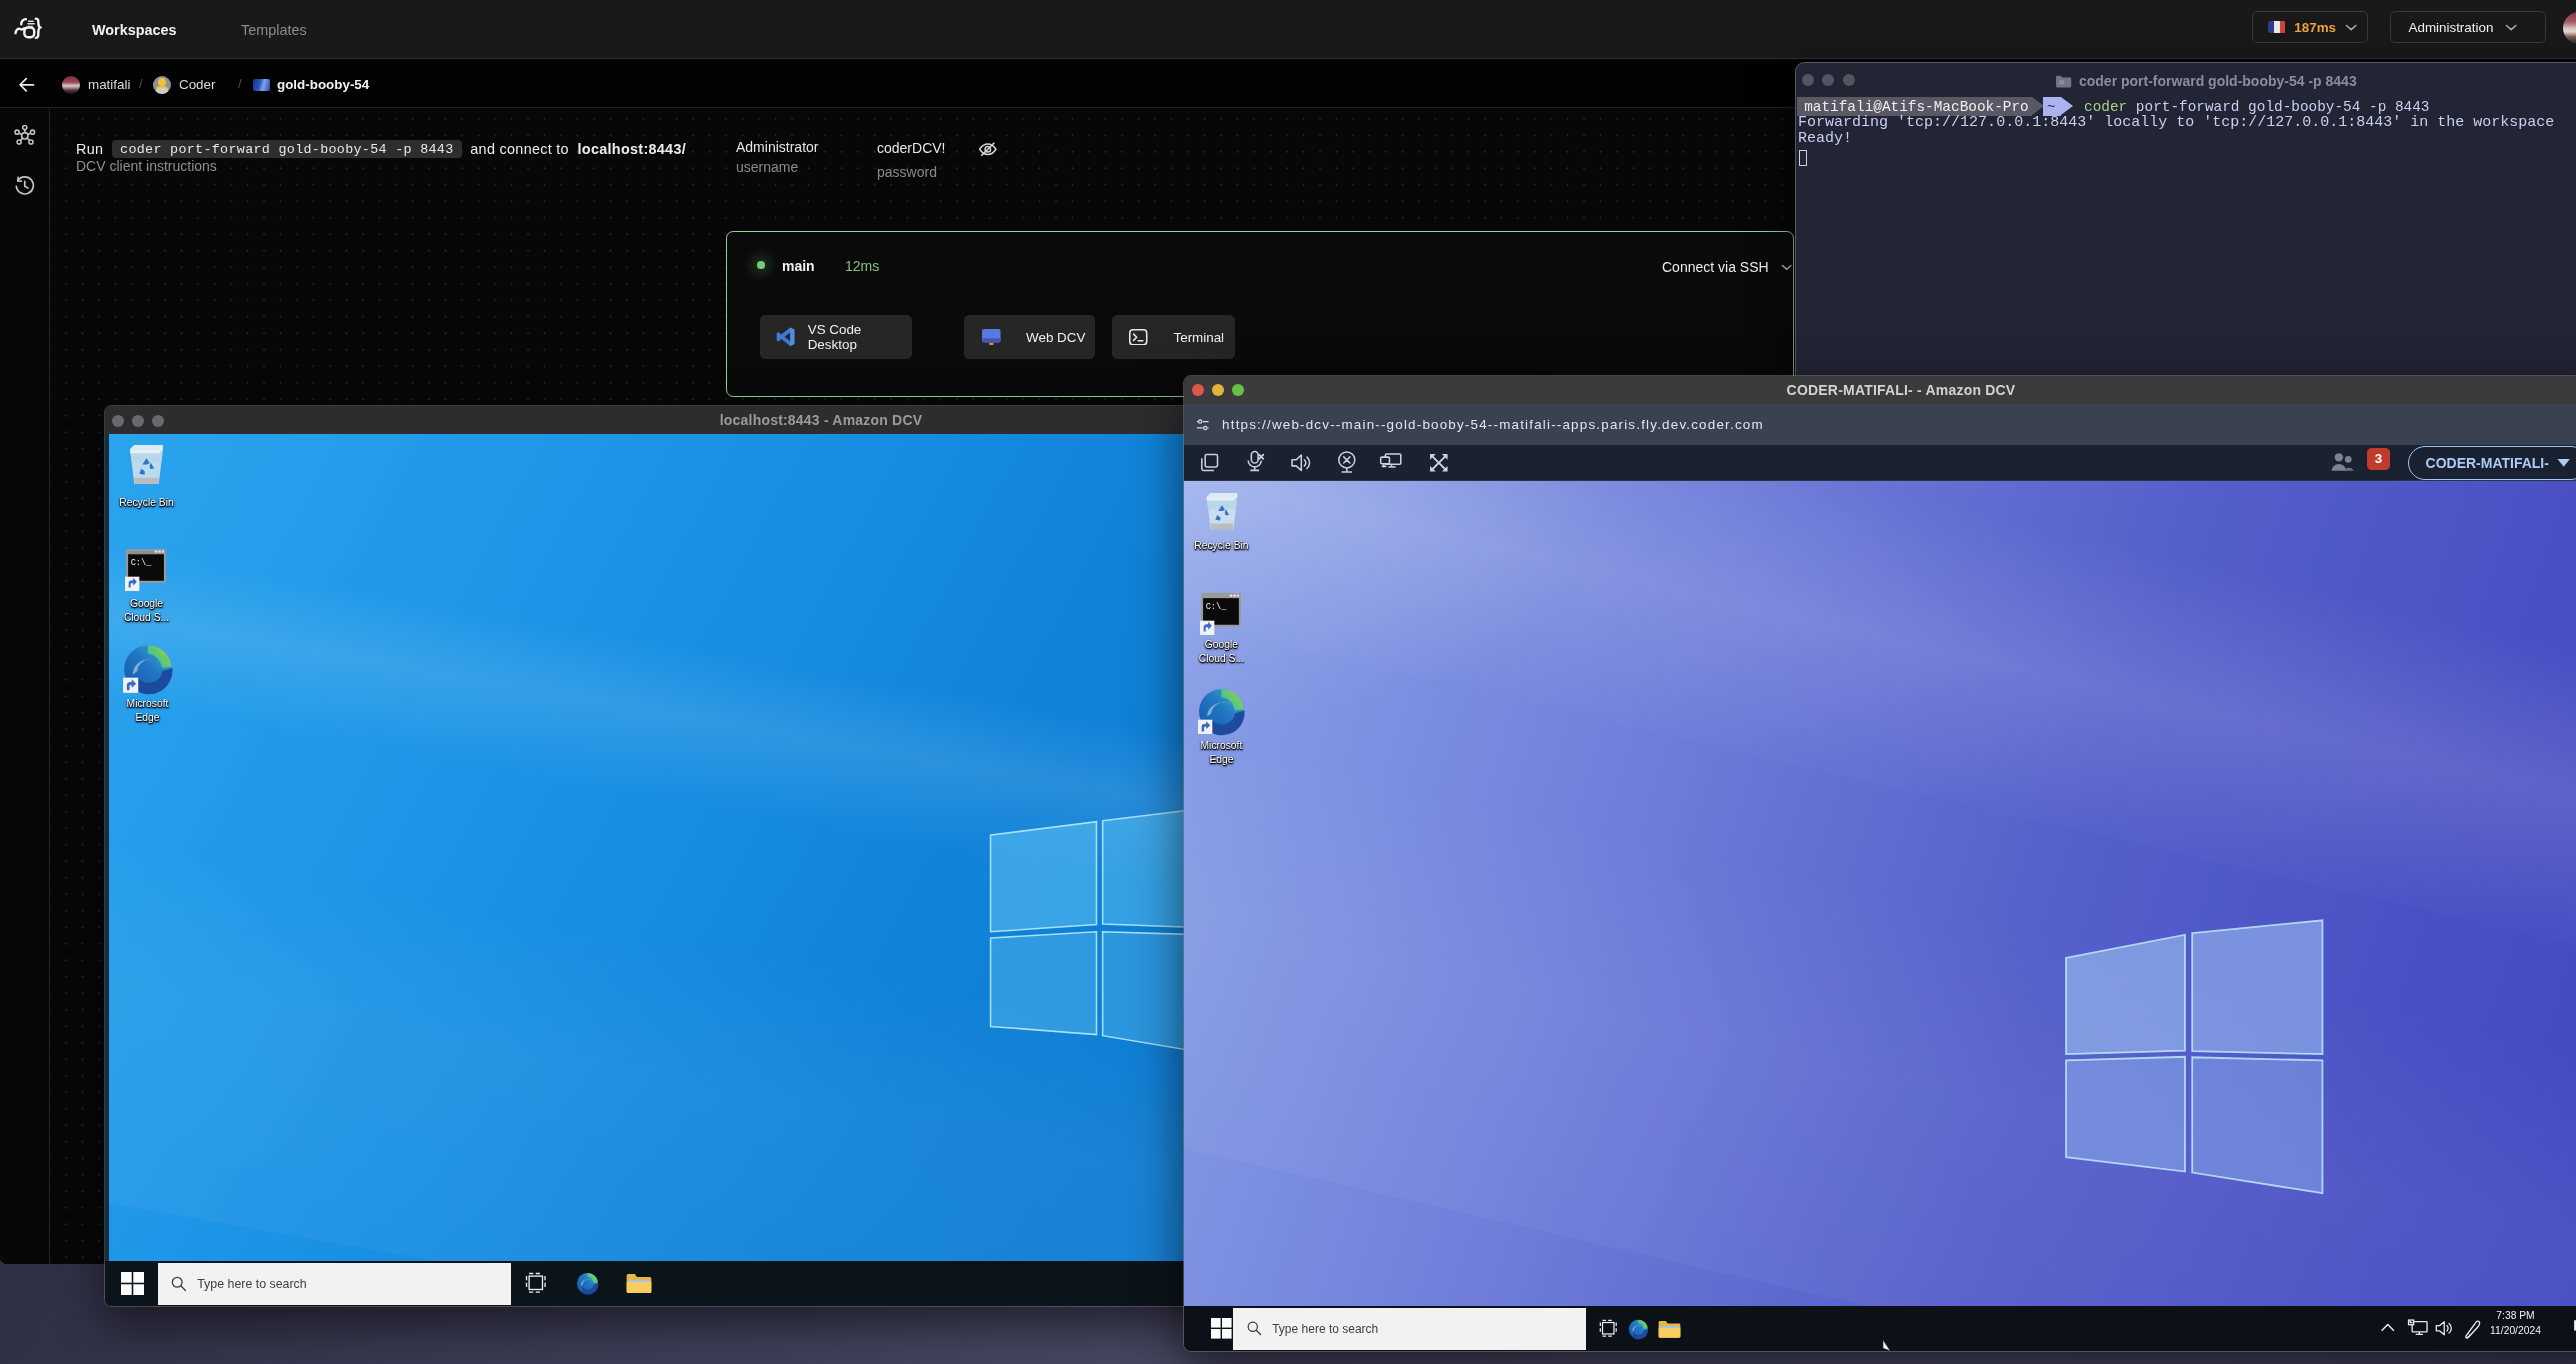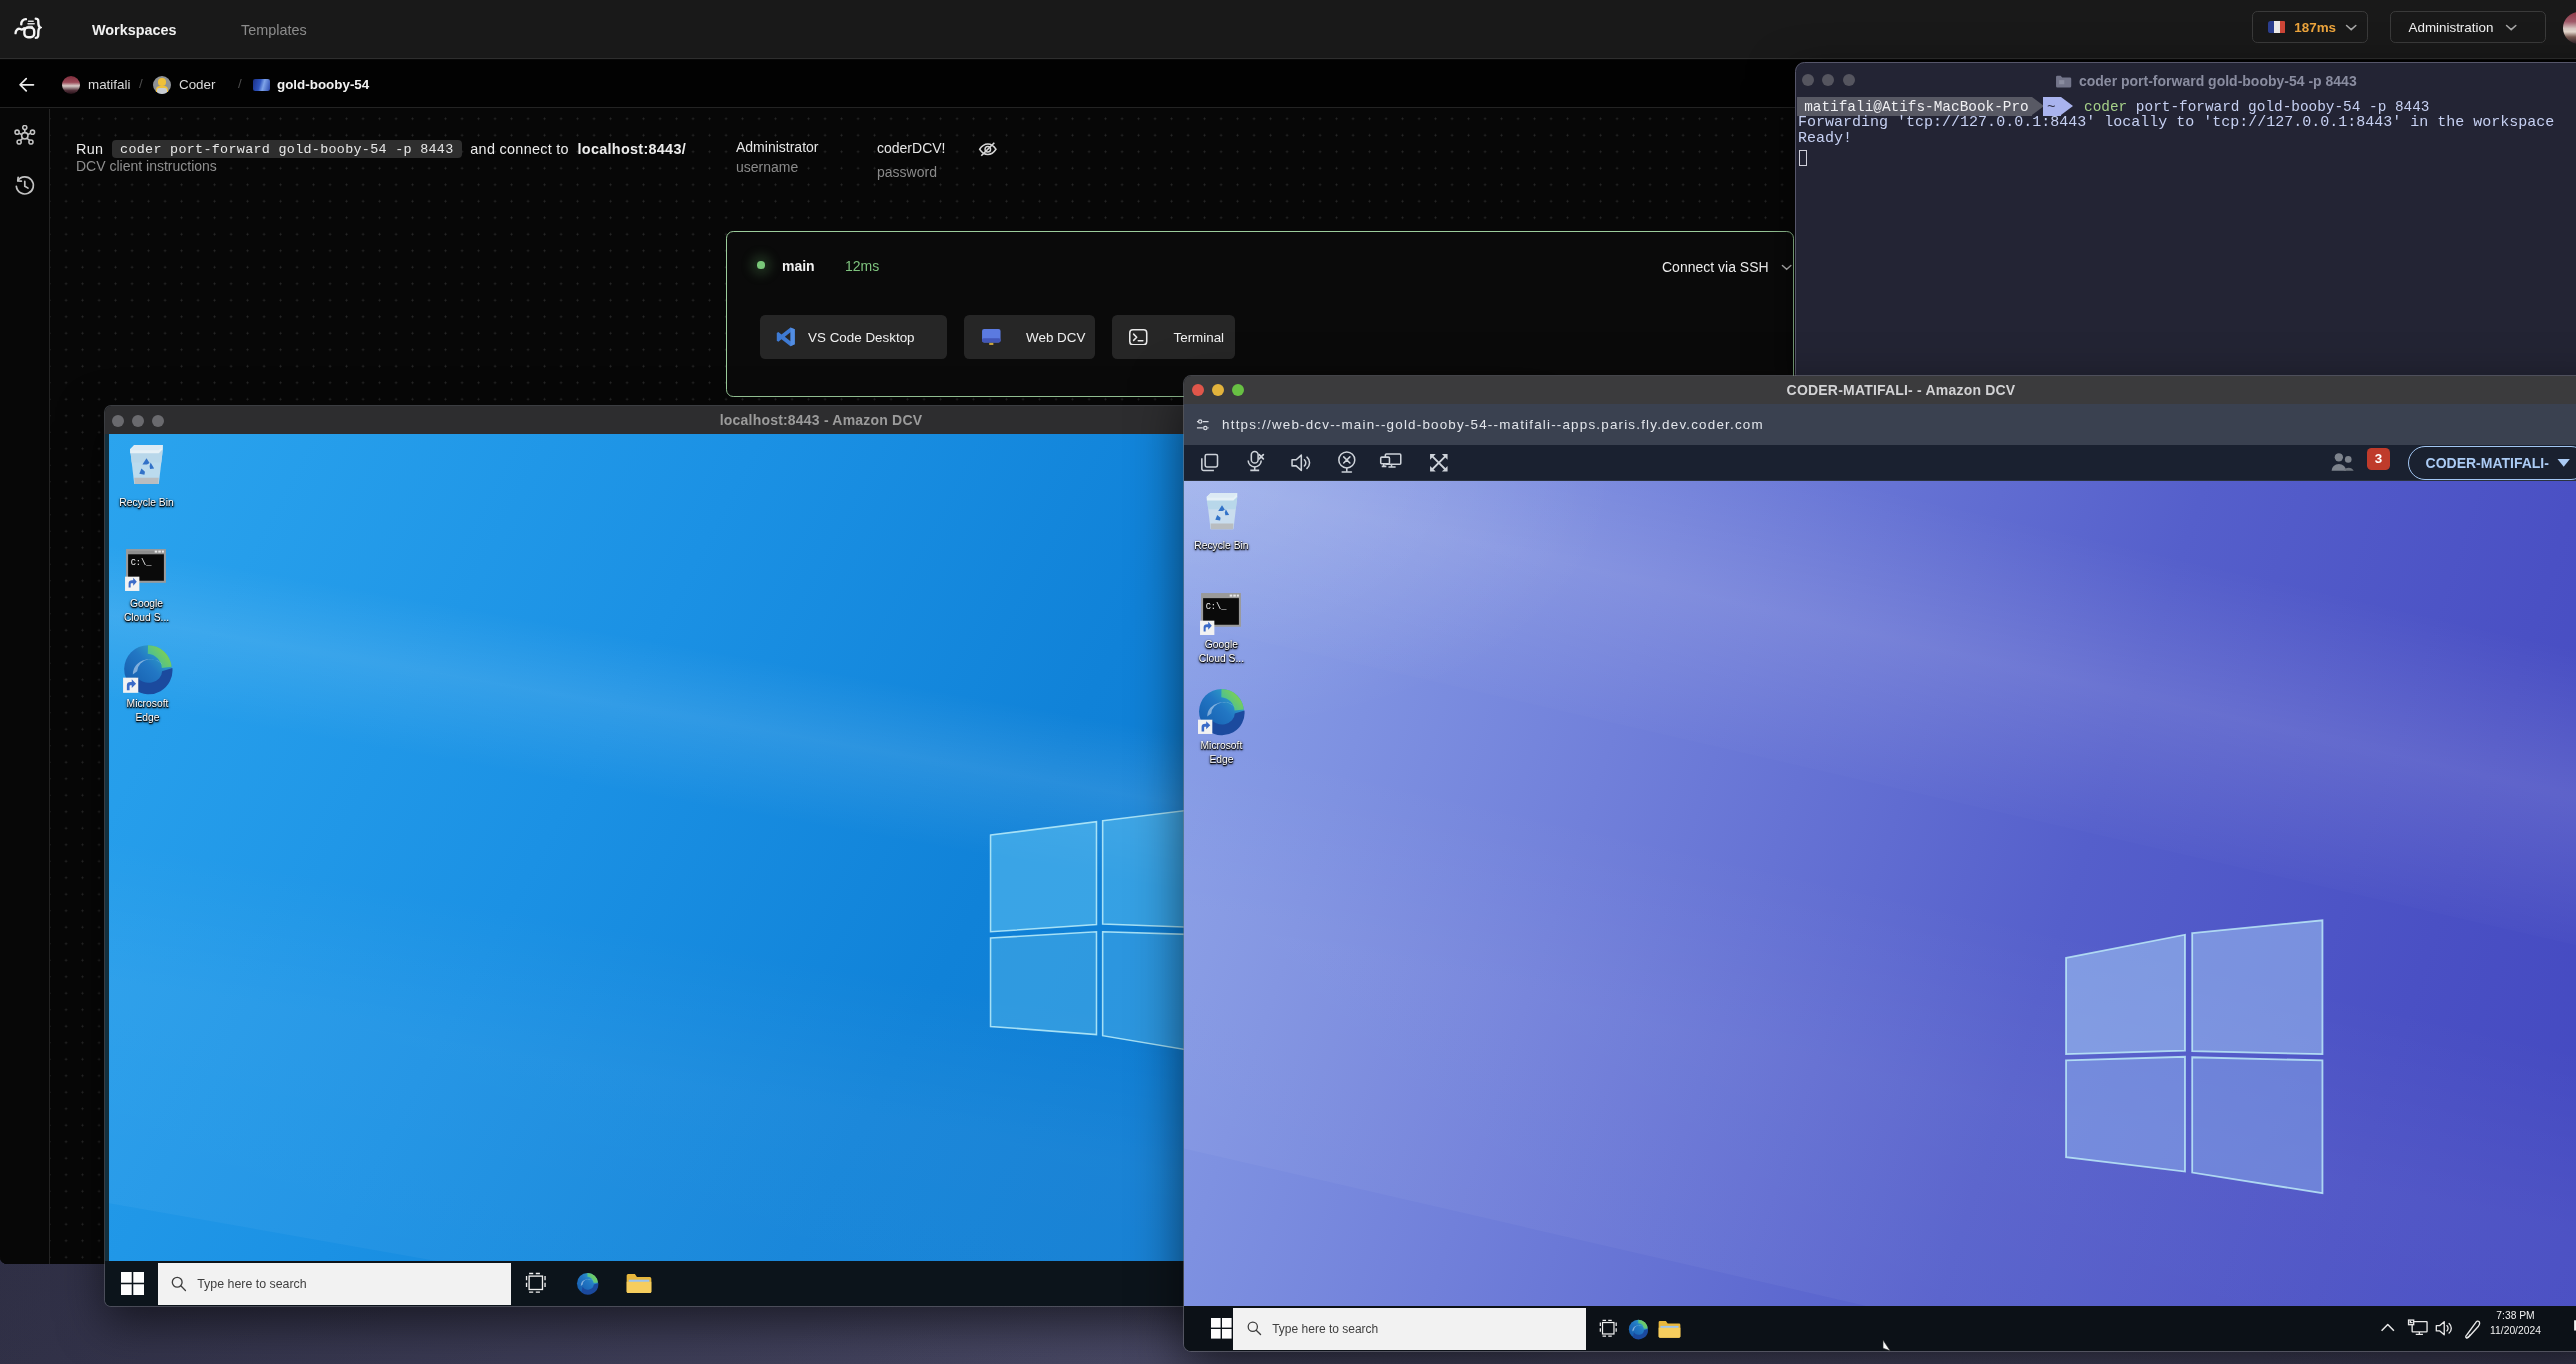--- a/index.html
+++ b/index.html
@@ -163,21 +163,21 @@
       </svg>
     </div>
     <div id="panel">
       <div class="abs" style="left:30px;top:29px;width:7.7px;height:7.7px;border-radius:50%;background:#79c779;box-shadow:0 0 11.3px 5.2px rgba(110,190,110,0.25)"></div>
       <div class="abs" style="left:55px;top:26px;font-size:14px;font-weight:700;color:#f2f2f2">main</div>
       <div class="abs" style="left:118px;top:26px;font-size:14px;color:#7fc47f">12ms</div>
       <div class="abs" style="left:935px;top:27px;font-size:14px;color:#ececec">Connect via SSH</div>
       <svg width="11.3" height="6.7" viewBox="0 0 24 14" class="abs" style="left:1054px;top:32px">
         <path d="M3 3 L12 11 L21 3" stroke="#c0c0c0" stroke-width="3" fill="none" stroke-linecap="round"></path>
       </svg>
-      <div class="wbtn" style="left:33px;width:187px">
+      <div class="wbtn" style="left:33px;width:152px">
         <svg width="19.6" height="19.6" viewBox="0 0 100 100" style="margin-left:15.5px">
           <path d="M74 2 L96 12 L96 88 L74 98 L28 62 L12 75 L4 70 L4 30 L12 25 L28 38 Z M74 27 L45 50 L74 73 Z M12 38 L26 50 L12 62 Z" fill="#3e7ad3"></path>
           <path d="M74 2 L96 12 L96 88 L74 98 Z" fill="#5b95e8" opacity="0.7"></path>
         </svg>
         <span style="margin-left:13px">VS Code Desktop</span>
       </div>
       <div class="wbtn" style="left:237px;width:131px">
         <svg width="20.6" height="18.5" viewBox="0 0 40 36" style="margin-left:16.5px">
           <rect x="2" y="2" width="36" height="26" rx="4" fill="#5b7ae0"></rect>
           <rect x="2" y="20" width="36" height="8" rx="3" fill="#4256b8"></rect>

